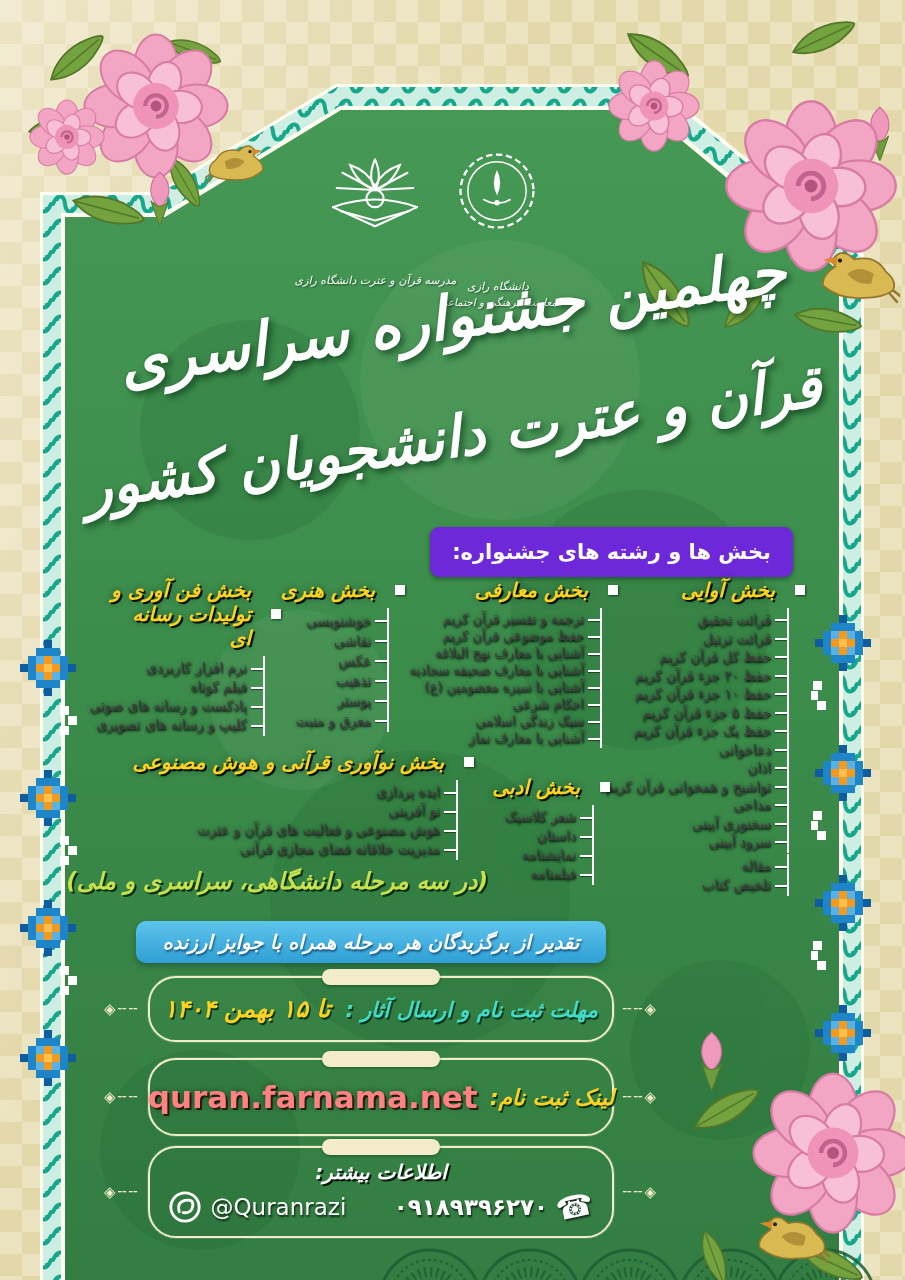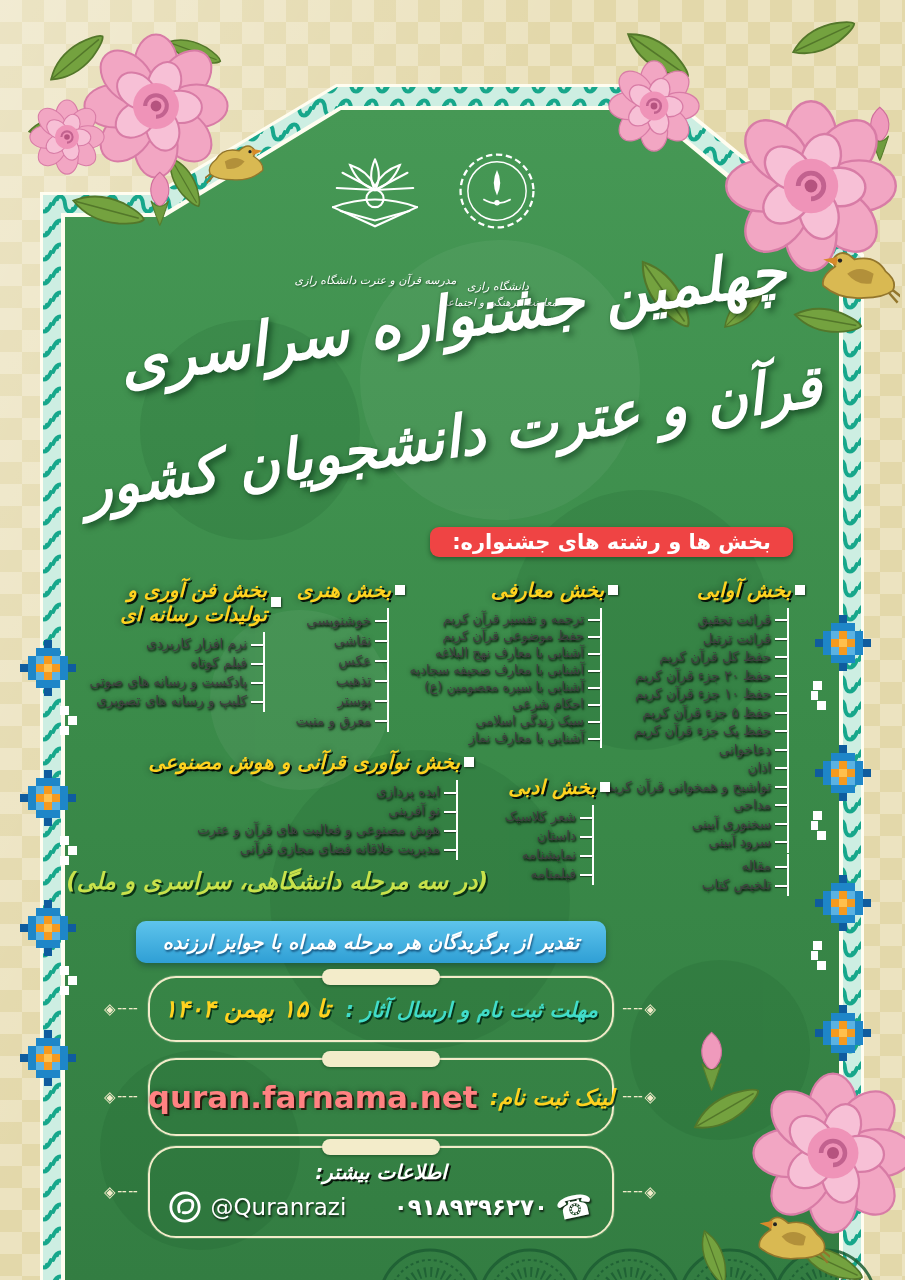--- a/index.html
+++ b/index.html
@@ -23,27 +23,27 @@
     text-shadow:1px 1px 2px rgba(0,30,10,.6);line-height:1.25;margin-top:44px;}
 
   
   .title-line{position:absolute;left:70px;right:70px;text-align:center;color:#ffffff;
     font-weight:bold;font-style:italic;white-space:nowrap;
     text-shadow:3px 4px 6px rgba(0,40,15,.55), 0 0 2px rgba(0,60,20,.4);}
   .title-1{top:282px;font-size:60px;transform:rotate(-8deg);}
   .title-2{top:404px;font-size:57px;transform:rotate(-8deg);}
 
   
-  .badge{position:absolute;right:112px;top:527px;background:#ef4444;color:#fff;
-    font-size:21px;font-weight:bold;padding:3px 22px;border-radius:9px;direction:rtl;
+  .badge{position:absolute;right:112px;top:527px;background:#6d28d9;color:#fff;
+    font-size:21px;font-weight:bold;padding:13px 22px;border-radius:9px;direction:rtl;
     box-shadow:0 2px 5px rgba(0,30,10,.45);}
 
   
   .cat{position:absolute;direction:rtl;}
-  .cat-h{display:flex;align-items:center;gap:4px;margin:0 0 6px 0;}
+  .cat-h{display:flex;align-items:center;gap:20px;margin:0 0 6px 0;}
   .cat-h .sq{width:10px;height:10px;background:#fff;box-shadow:1px 1px 2px rgba(0,0,0,.6);flex:0 0 auto;}
   .cat-h h2{margin:0;color:#ffd21f;font-size:20px;font-weight:bold;font-style:italic;line-height:1.2;
     text-shadow:2px 2px 0 rgba(0,0,0,.85), 0 0 7px rgba(0,0,0,.45);}
   .cat ul{list-style:none;margin:4px 16px 0 0;padding:2px 16px 2px 0;border-right:2.5px solid #fff;
     direction:rtl;width:max-content;max-width:100%;}
   .cat li{position:relative;color:#404040;font-size:13.5px;line-height:19px;text-align:right;
     white-space:nowrap;text-shadow:1px 2px 2px rgba(0,0,0,.8), 0 0 4px rgba(0,0,0,.5);}
   .cat li::before{content:"";position:absolute;right:-16px;top:50%;width:12px;height:2px;background:#fff;
     box-shadow:0 1px 1px rgba(0,0,0,.5);}
   .cat.avayi li{line-height:18.5px;}

